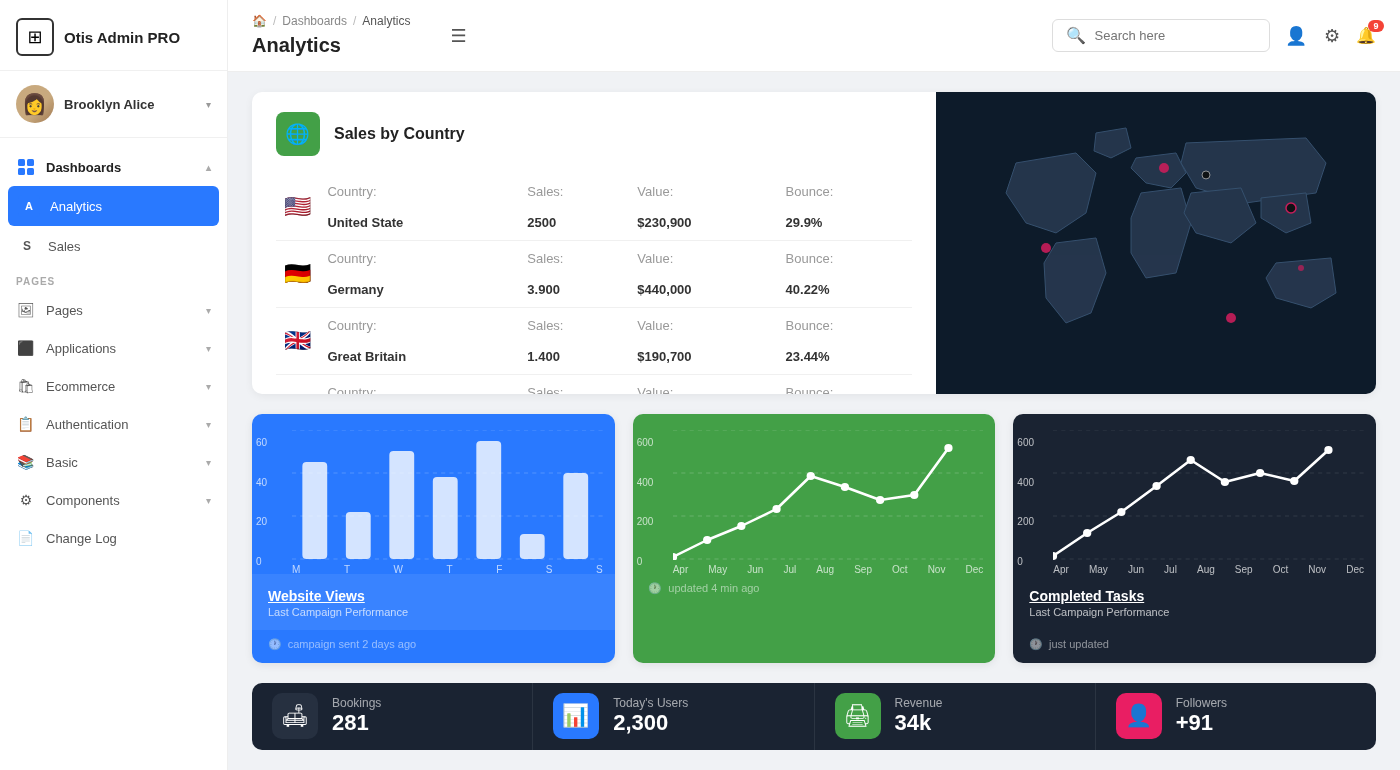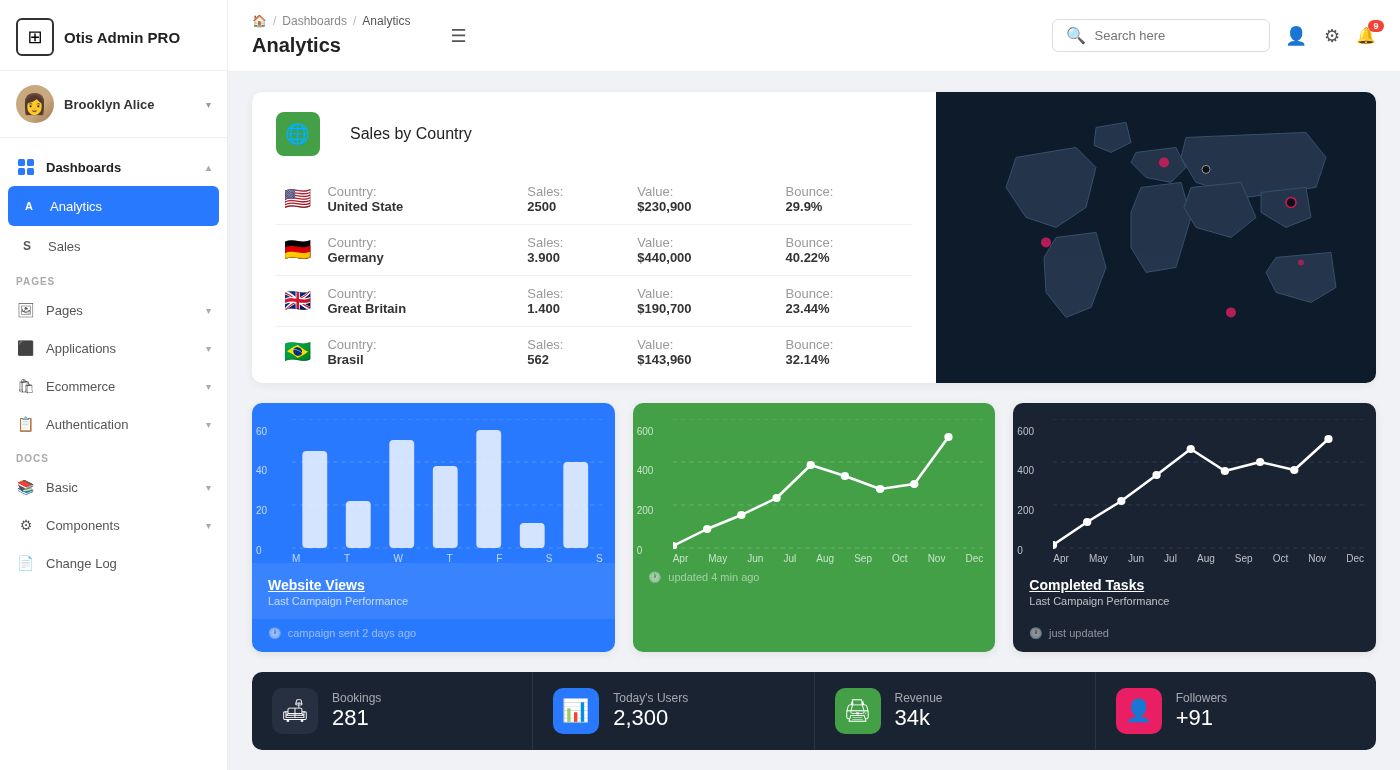--- a/index.html
+++ b/index.html
@@ -154,28 +154,28 @@
     .card-header {
       display: flex; align-items: center; gap: 14px;
       margin-bottom: 18px;
     }
     .card-icon-green {
       width: 44px; height: 44px; border-radius: 8px;
       background: #43a047;
       display: flex; align-items: center; justify-content: center;
       color: #fff; font-size: 20px;
     }
-    .card-title { font-size: 16px; font-weight: 400; color: #222; margin-left: 16px; }
+    .card-title { font-size: 16px; font-weight: 700; color: #222; }
 
     .country-table { width: 100%; border-collapse: collapse; }
     .country-table tr { border-bottom: 1px solid #f0f0f0; }
     .country-table tr:last-child { border-bottom: none; }
     .country-table td { padding: 10px 8px; font-size: 12px; }
     .country-label { color: #999; font-size: 13px; }
-    .country-value { color: #333; font-weight: 600; font-size: 13px; }
+    .country-value { color: #333; font-weight: 600; font-size: 13px; margin-top: 16px; }
 
     .map-section {
       width: 440px;
       background: #0d1b2a;
       position: relative;
       display: flex;
       align-items: center;
       justify-content: center;
       overflow: hidden;
     }
@@ -258,21 +258,21 @@
       width: 46px; height: 46px; border-radius: 10px;
       display: flex; align-items: center; justify-content: center;
       font-size: 20px; color: #fff;
       flex-shrink: 0;
     }
     .stat-icon-box.dark { background: #263040; }
     .stat-icon-box.blue { background: #2979ff; }
     .stat-icon-box.green { background: #43a047; }
     .stat-icon-box.pink { background: #e91e63; }
     .stat-label { font-size: 12px; color: rgba(255,255,255,0.6); }
-    .stat-value { font-size: 22px; font-weight: 400; color: #fff; }
+    .stat-value { font-size: 22px; font-weight: 700; color: #fff; }
 
     
     .bar-chart-svg { width: 100%; height: 130px; }
     .line-chart-svg { width: 100%; height: 130px; }
   </style>
 </head>
 <body>
 
 <aside class="sidebar">
   <div class="sidebar-logo">
@@ -327,21 +327,20 @@
       <div class="nav-icon">🛍</div>
       <span>Ecommerce</span>
       <span class="nav-chevron">▾</span>
     </div>
     <div class="nav-item">
       <div class="nav-icon">📋</div>
       <span>Authentication</span>
       <span class="nav-chevron">▾</span>
     </div>
 
-    <div class="nav-section-label">DOCS</div>
 
     <div class="nav-item">
       <div class="nav-icon">📚</div>
       <span>Basic</span>
       <span class="nav-chevron">▾</span>
     </div>
     <div class="nav-item">
       <div class="nav-icon">⚙</div>
       <span>Components</span>
       <span class="nav-chevron">▾</span>

